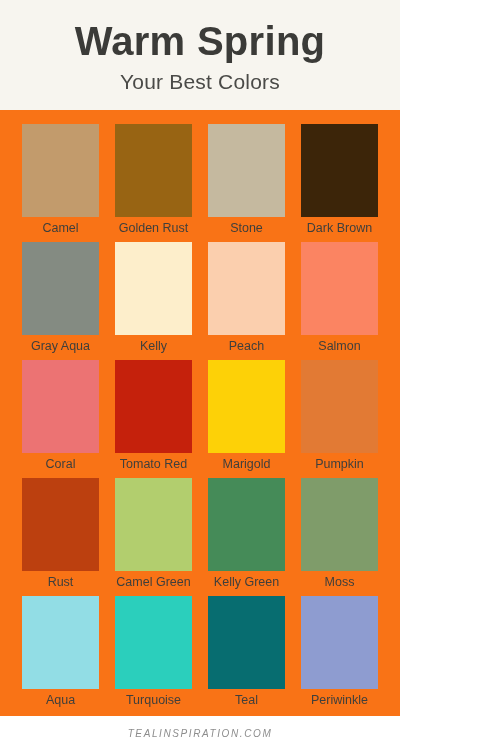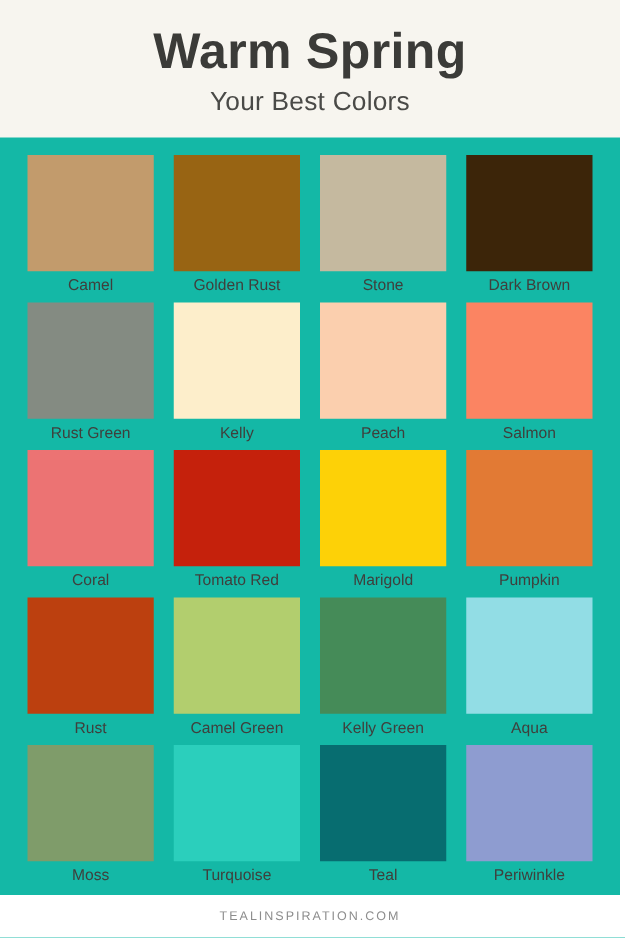--- a/index.html
+++ b/index.html
@@ -7,26 +7,26 @@
     padding: 0;
   }
   body {
     width: 500px;
     height: 750px;
     background: #ffffff;
     font-family: "Liberation Sans", sans-serif;
     overflow: hidden;
   }
   .page {
-    width: 496px;
+    width: 400px;
     height: 750px;
     position: relative;
     display: flex;
     flex-direction: column;
-    background: #14b8a6;
+    background: #f97316;
   }
 
   
   .header {
     background: #f7f5ef;
     height: 110px;
     flex: 0 0 110px;
     display: flex;
     flex-direction: column;
     align-items: center;
@@ -82,20 +82,21 @@
     white-space: nowrap;
   }
 
   
   .footer {
     flex: 0 0 34px;
     display: flex;
     align-items: center;
     justify-content: center;
     background: #ffffff;
+    font-style: italic;
   }
   .footer-text {
     font-size: 10px;
     letter-spacing: 1.6px;
     color: #8d8d8d;
     text-transform: uppercase;
   }
 </style>
 </head>
 <body>
@@ -119,21 +120,21 @@
       <div class="swatch-cell">
         <div class="swatch-chip" style="background-color: rgb(197, 185, 159);"></div>
         <div class="swatch-label">Stone</div>
       </div>
       <div class="swatch-cell">
         <div class="swatch-chip" style="background-color: rgb(60, 37, 9);"></div>
         <div class="swatch-label">Dark Brown</div>
       </div>
       <div class="swatch-cell">
         <div class="swatch-chip" style="background-color: rgb(132, 139, 130);"></div>
-        <div class="swatch-label">Rust Green</div>
+        <div class="swatch-label">Gray Aqua</div>
       </div>
       <div class="swatch-cell">
         <div class="swatch-chip" style="background-color: rgb(253, 238, 203);"></div>
         <div class="swatch-label">Kelly</div>
       </div>
       <div class="swatch-cell">
         <div class="swatch-chip" style="background-color: rgb(251, 207, 174);"></div>
         <div class="swatch-label">Peach</div>
       </div>
       <div class="swatch-cell">
@@ -162,26 +163,26 @@
       </div>
       <div class="swatch-cell">
         <div class="swatch-chip" style="background-color: rgb(178, 206, 110);"></div>
         <div class="swatch-label">Camel Green</div>
       </div>
       <div class="swatch-cell">
         <div class="swatch-chip" style="background-color: rgb(69, 139, 88);"></div>
         <div class="swatch-label">Kelly Green</div>
       </div>
       <div class="swatch-cell">
+        <div class="swatch-chip" style="background-color: rgb(127, 156, 106);"></div>
+        <div class="swatch-label">Moss</div>
+      </div>
+      <div class="swatch-cell">
         <div class="swatch-chip" style="background-color: rgb(146, 221, 229);"></div>
         <div class="swatch-label">Aqua</div>
-      </div>
-      <div class="swatch-cell">
-        <div class="swatch-chip" style="background-color: rgb(127, 156, 106);"></div>
-        <div class="swatch-label">Moss</div>
       </div>
       <div class="swatch-cell">
         <div class="swatch-chip" style="background-color: rgb(43, 207, 188);"></div>
         <div class="swatch-label">Turquoise</div>
       </div>
       <div class="swatch-cell">
         <div class="swatch-chip" style="background-color: rgb(7, 109, 112);"></div>
         <div class="swatch-label">Teal</div>
       </div>
       <div class="swatch-cell">

